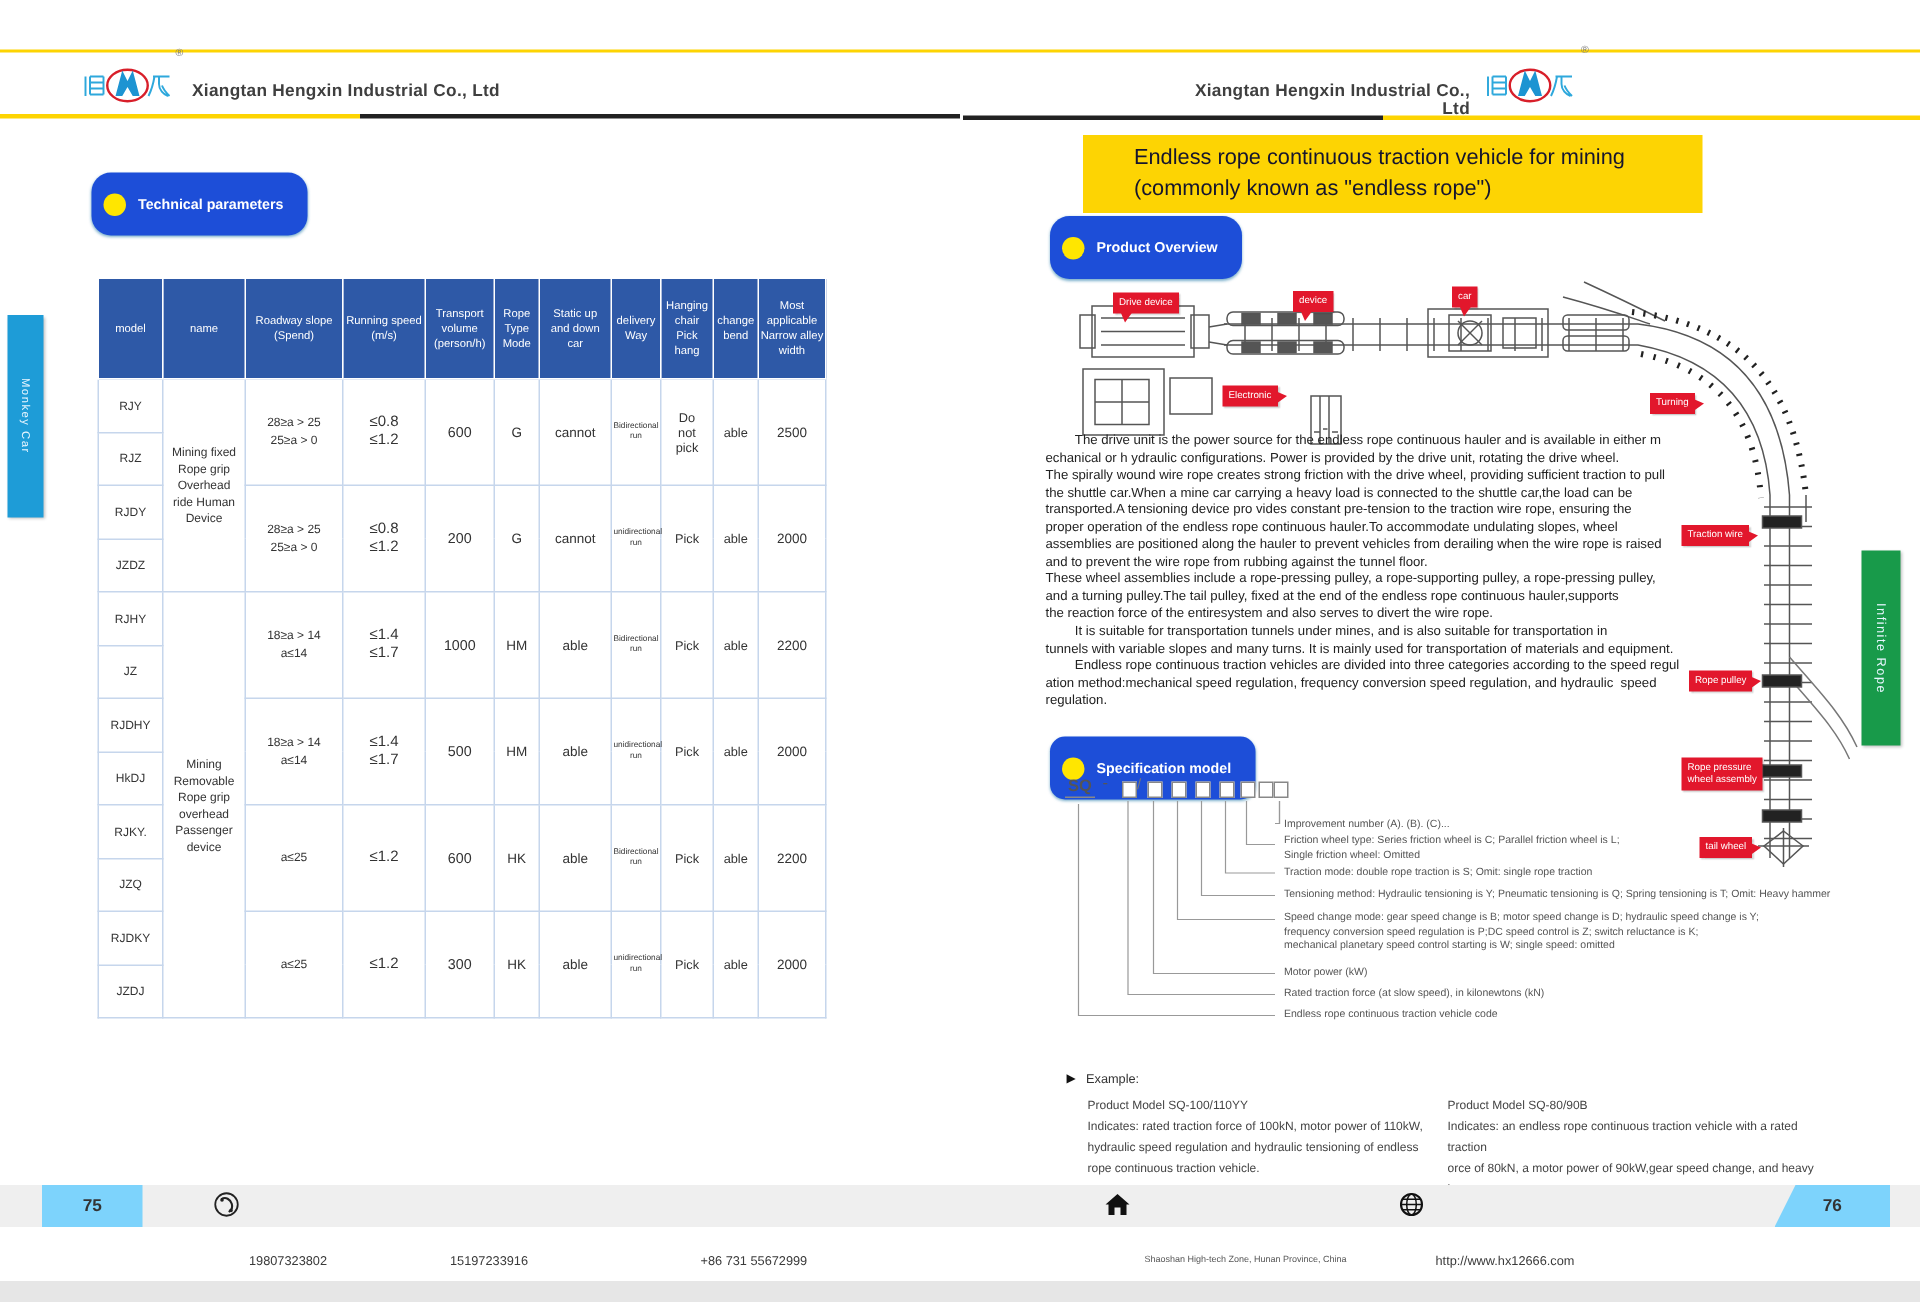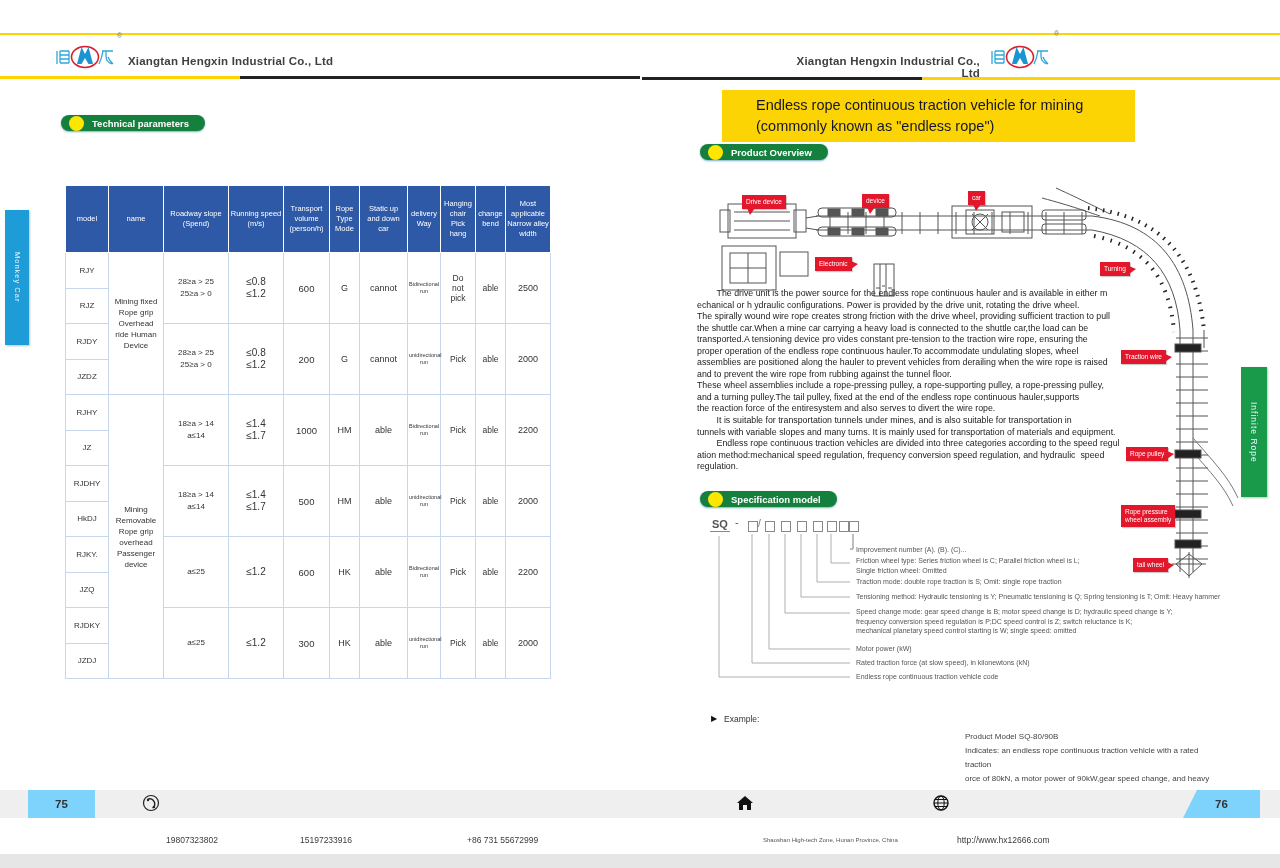--- a/index.html
+++ b/index.html
@@ -8,21 +8,21 @@
   .abs{position:absolute;}
   .pl{white-space:pre-line;}
   .pw{white-space:pre-wrap;}
 
   
   .company{font-size:11.5px;color:#3f3f3f;font-weight:bold;letter-spacing:.2px;}
   .rule{position:absolute;height:3px;}
   .topline{position:absolute;left:0;top:33px;width:1280px;height:2px;background:#fdd402;}
 
   
-  .pill{position:absolute;height:16px;background:#15803d;border-radius:13px;color:#fff;
+  .pill{position:absolute;height:42px;background:#1d4ed8;border-radius:13px;color:#fff;
         font-size:9.5px;font-weight:bold;display:flex;align-items:center;
         padding:0 16px 0 8px;box-shadow:0 1px 2px rgba(13,110,160,.55);}
   .pill .dot{width:15px;height:15px;border-radius:50%;background:#ffe600;margin-right:8px;flex:0 0 auto;}
 
   
   #spec-table{position:absolute;left:65px;top:185px;width:485px;border-collapse:collapse;table-layout:fixed;}
   #spec-table th{background:#2e59a7;color:#fff;font-size:7.5px;font-weight:normal;
                  border:1.5px solid #fff;white-space:pre-line;height:66px;padding:0 1px;text-align:center;vertical-align:middle;line-height:10px;}
   #spec-table td{border:1px solid #c6d6ec;text-align:center;vertical-align:middle;color:#333;
                  white-space:pre-line;padding:0 1px;background:#fff;}
@@ -395,21 +395,21 @@
 and to prevent the wire rope from rubbing against the tunnel floor.
 These wheel assemblies include a rope-pressing pulley, a rope-supporting pulley, a rope-pressing pulley,
 and a turning pulley.The tail pulley, fixed at the end of the endless rope continuous hauler,supports
 the reaction force of the entiresystem and also serves to divert the wire rope.
         It is suitable for transportation tunnels under mines, and is also suitable for transportation in
 tunnels with variable slopes and many turns. It is mainly used for transportation of materials and equipment.
         Endless rope continuous traction vehicles are divided into three categories according to the speed regul
 ation method:mechanical speed regulation, frequency conversion speed regulation, and hydraulic  speed
 regulation.</div>
 
-  <div class="pill" style="left:700px;top:491px;">
+  <div class="pill" style="left:700px;top:491px;border-radius:10px;">
     <span class="dot"></span>
     <span>Specification model</span>
   </div>
 
   <span class="sq-code">SQ</span>
   <span class="sq-dash" style="left: 735px; top: 516px;">-</span>
   <span class="sq-box" style="left:748px;"></span>
   <span class="sq-slash" style="left: 758px; top: 518px;">/</span>
   <span class="sq-box" style="left:765px;"></span>
   <span class="sq-box" style="left:781px;"></span>
@@ -442,20 +442,24 @@
   <div class="spec-item pl" style="top:592px;">Tensioning method: Hydraulic tensioning is Y; Pneumatic tensioning is Q; Spring tensioning  is T; Omit: Heavy hammer</div>
   <div class="spec-item pl" style="top:607px;">Speed  change mode: gear speed change is B; motor speed change is D; hydraulic speed change is Y;
 frequency conversion speed regulation is P;DC speed control is Z; switch reluctance is K;
 mechanical planetary speed control starting is W; single speed: omitted</div>
   <div class="spec-item pl" style="top:644px;">Motor power (kW)</div>
   <div class="spec-item pl" style="top:658px;">Rated traction force (at slow speed), in kilonewtons (kN)</div>
   <div class="spec-item pl" style="top:672px;">Endless rope continuous traction vehicle code</div>
 
   <span id="example-marker">▶</span>
   <span id="example-label">Example:</span>
+  <div class="example-col pl" style="left:725px;width:240px;">Product Model SQ-100/110YY
+Indicates: rated traction force of 100kN, motor power of 110kW,
+hydraulic speed regulation and hydraulic tensioning of endless
+rope continuous traction vehicle.</div>
   <div class="example-col pl" style="left:965px;width:250px;">Product Model SQ-80/90B
 Indicates:  an endless rope continuous traction vehicle with a rated traction
 orce of 80kN, a motor power of 90kW,gear speed change, and heavy hamme
 r tensioning.</div>
 
   <div class="vtab" style="left:1241px;top:367px;width:26px;height:130px;background:#189a4a;font-size:8.5px;">Infinite Rope</div>
 
   <div id="footer-strip"></div>
   <div class="page-box" style="left:28px;width:67px;">75</div>
 

